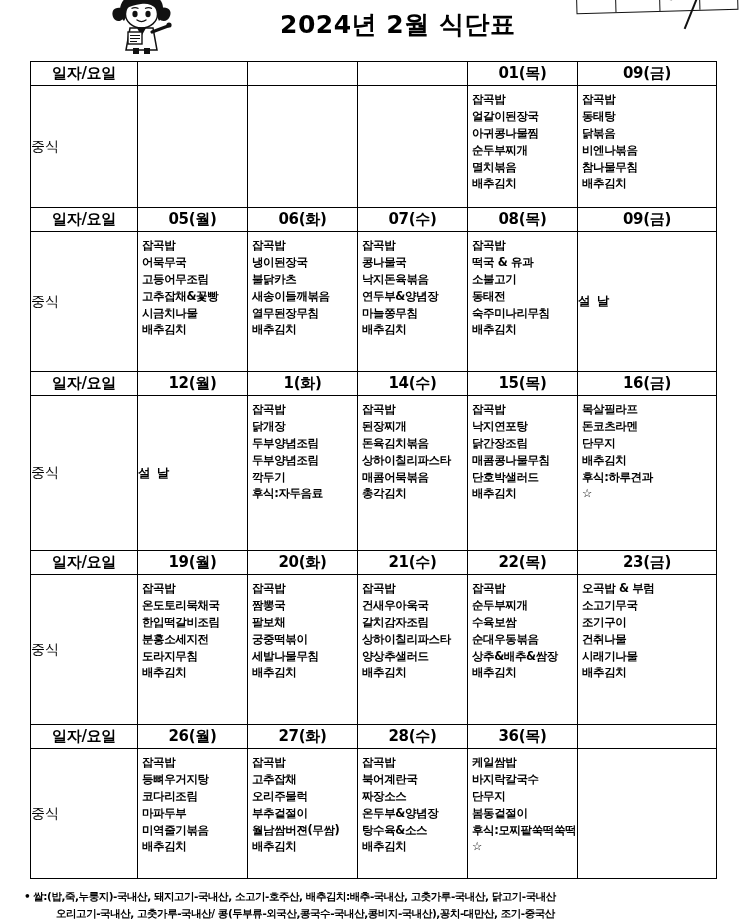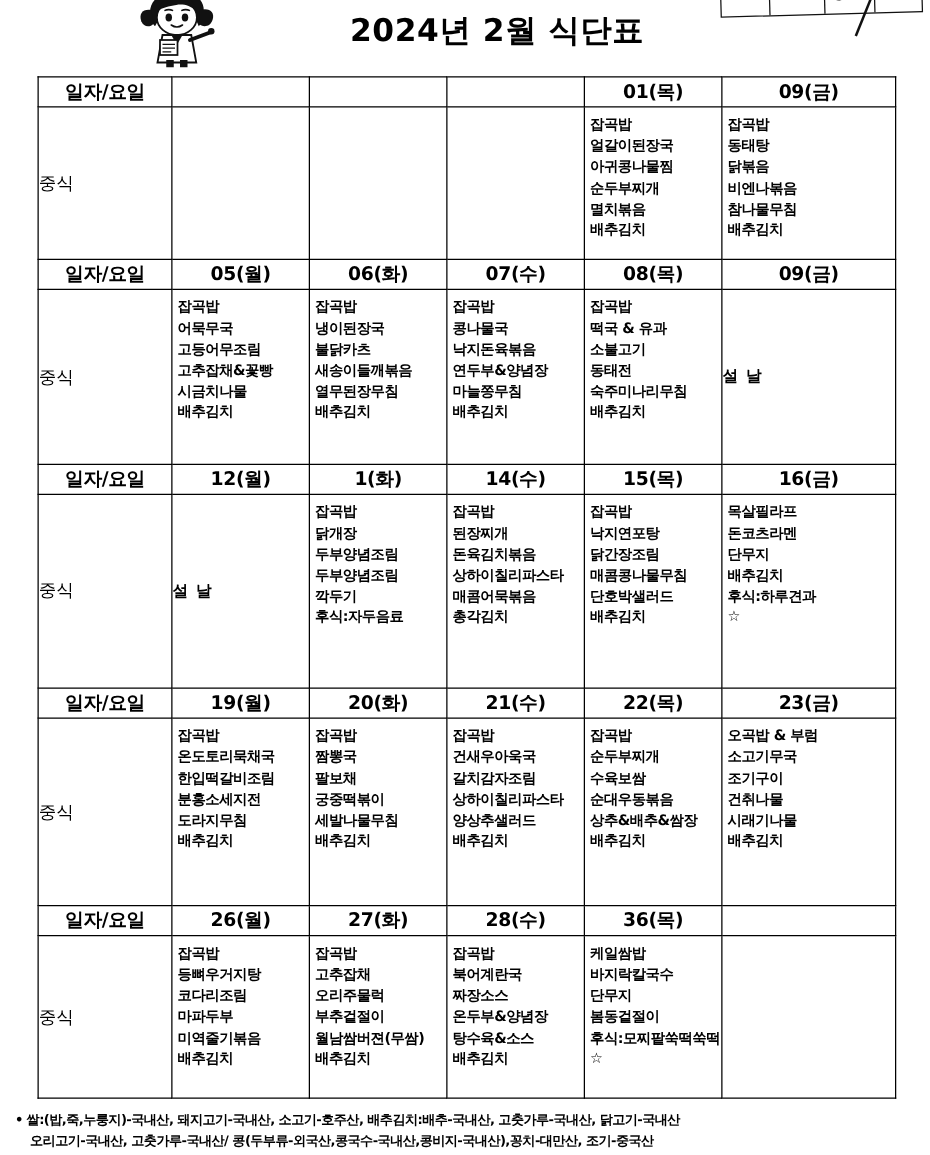--- a/index.html
+++ b/index.html
@@ -137,22 +137,22 @@
   #origin-notes {
     position: absolute;
     left: 0;
     top: 888px;
     width: 744px;
     font-size: 10.5px;
     font-weight: 700;
     letter-spacing: -0.45px;
     line-height: 1.62;
   }
-  #origin-notes .line1 { padding-left: 12px; }
-  #origin-notes .line2 { padding-left: 24px; }
+  #origin-notes .line1 { padding-left: 24px; }
+  #origin-notes .line2 { padding-left: 56px; }
   #origin-notes .bullet { margin-right: 3px; }
 </style>
 </head>
 <body>
 
 <div id="top-artifact">
   <div class="cellsep a"></div>
   <div class="cellsep b"></div>
   <div class="cellsep c"></div>
   <div class="scribble">◯·◯</div>

